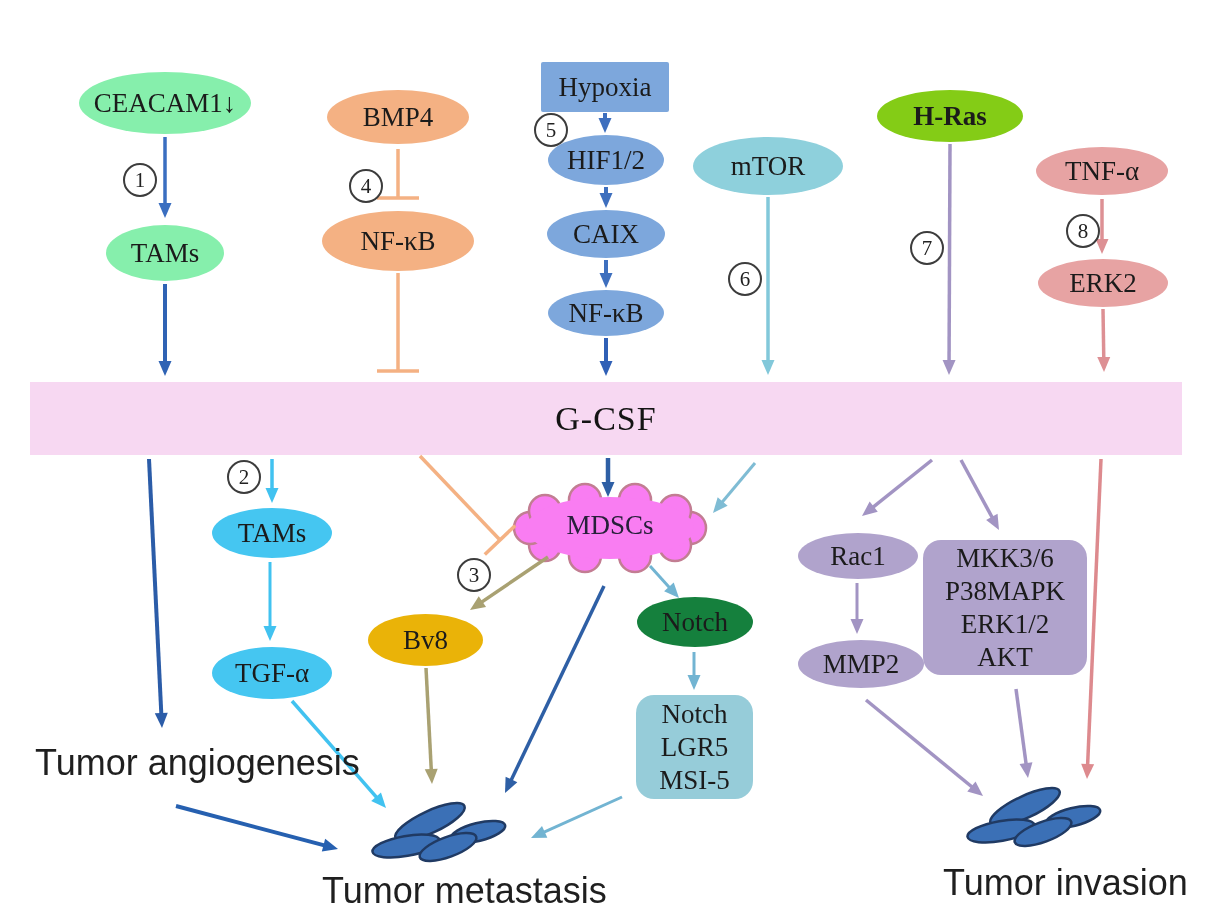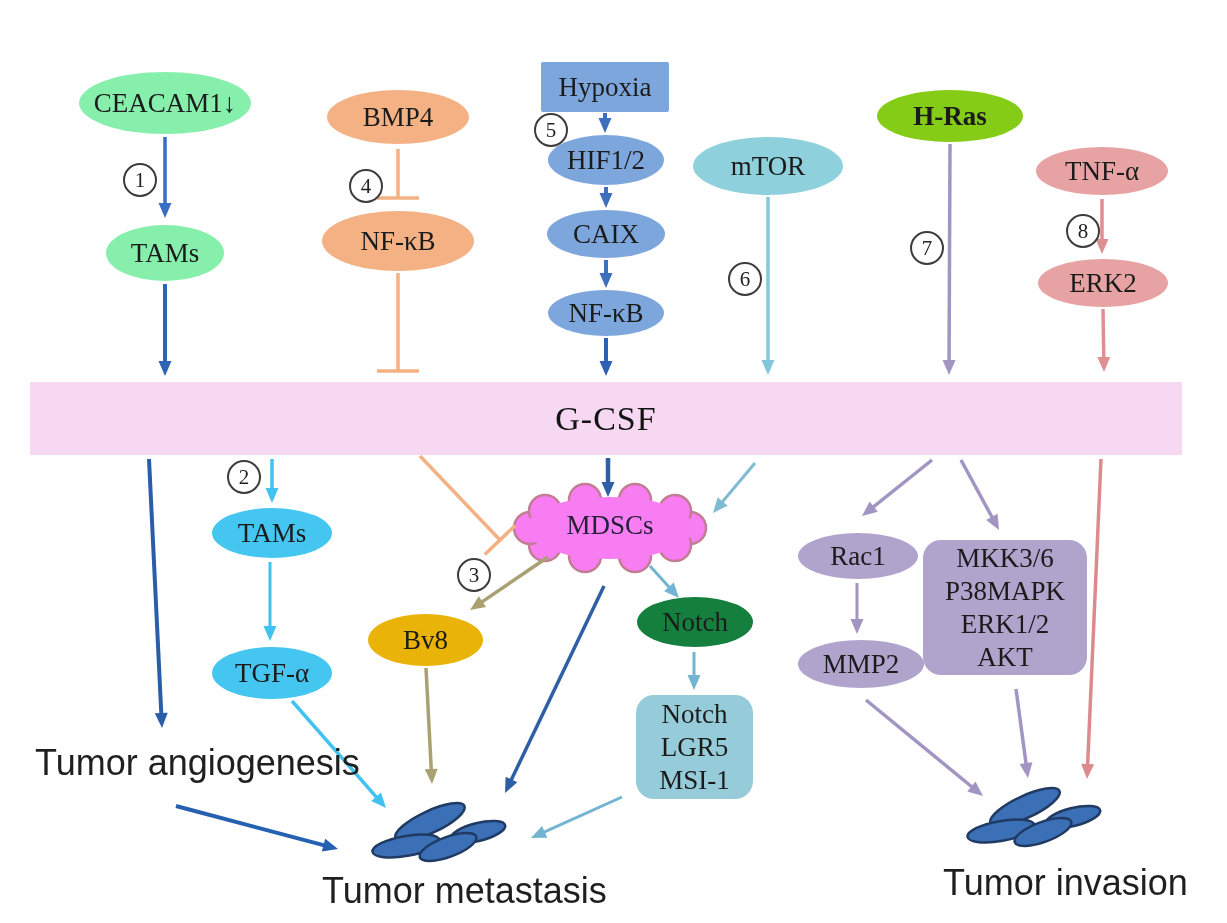--- a/index.html
+++ b/index.html
@@ -189,21 +189,21 @@
     </div>
 
   <div class="cloud-label"><span>MDSCs</span></div>
 
   <div class="node ellipse f-ltteal" style="left:637px;top:597px;width:116px;height:50px;">
       <span>Notch</span>
     </div>
   <div class="node bigrrect f-ltteal2" style="left:636px;top:695px;width:117px;height:104px;">
     <div>Notch</div>
     <div>LGR5</div>
-    <div>MSI-1</div>
+    <div>MSI-5</div>
   </div>
 
   <div class="node ellipse f-lav" style="left:798px;top:533px;width:120px;height:46px;">
       <span>Rac1</span>
     </div>
   <div class="node bigrrect f-lav" style="left:923px;top:540px;width:164px;height:135px;">
     <div>MKK3/6</div>
     <div>P38MAPK</div>
     <div>ERK1/2</div>
     <div>AKT</div>

